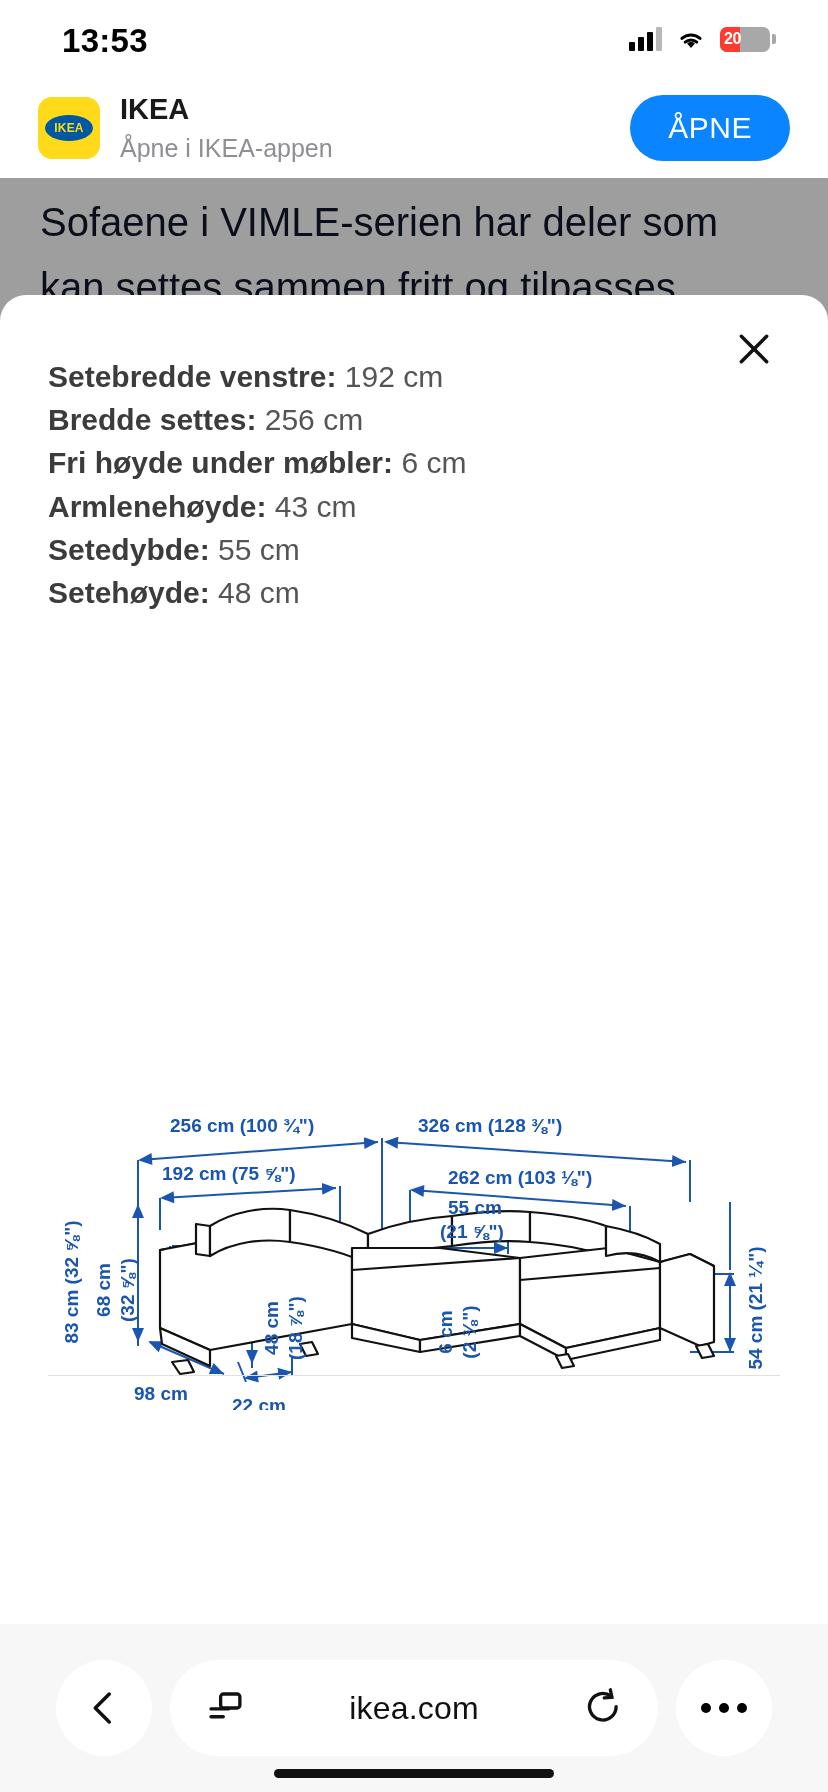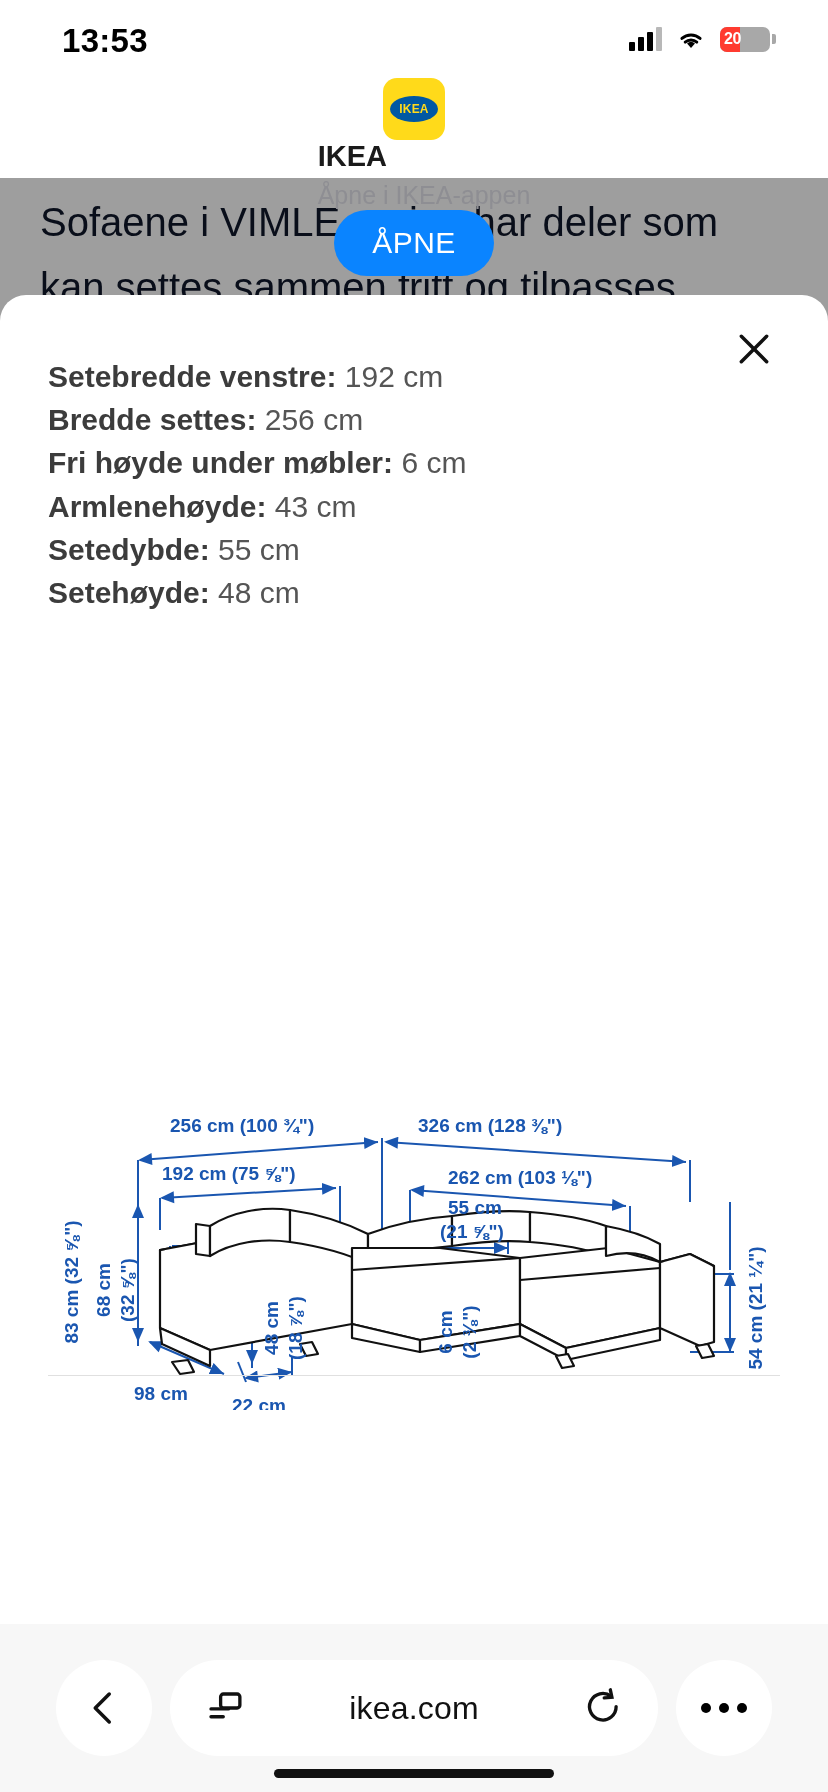--- a/index.html
+++ b/index.html
@@ -103,21 +103,20 @@
   #app-banner {
     position: absolute;
     top: 78px; left: 0;
     width: 828px;
     height: 100px;
     background: #ffffff;
     display: flex;
     align-items: center;
     padding: 0 38px;
     z-index: 40;
-    flex-direction: column;
   }
   #app-icon {
     width: 62px;
     height: 62px;
     border-radius: 14px;
     background: #ffda1a;
     display: flex;
     align-items: center;
     justify-content: center;
     flex-shrink: 0;

